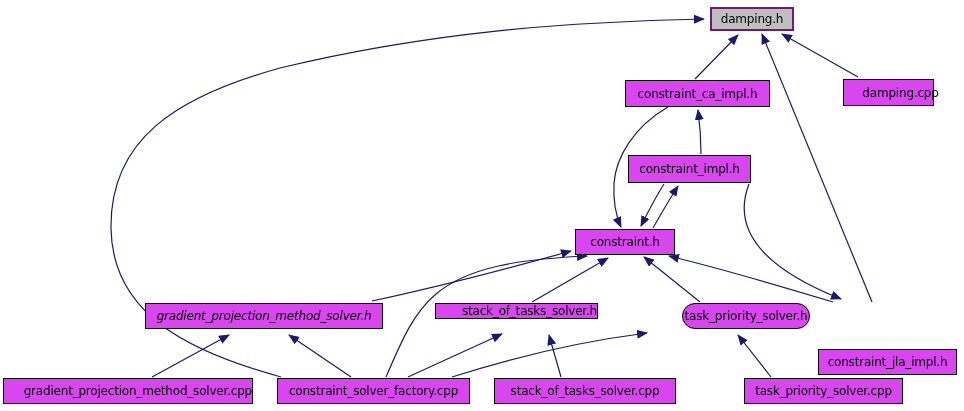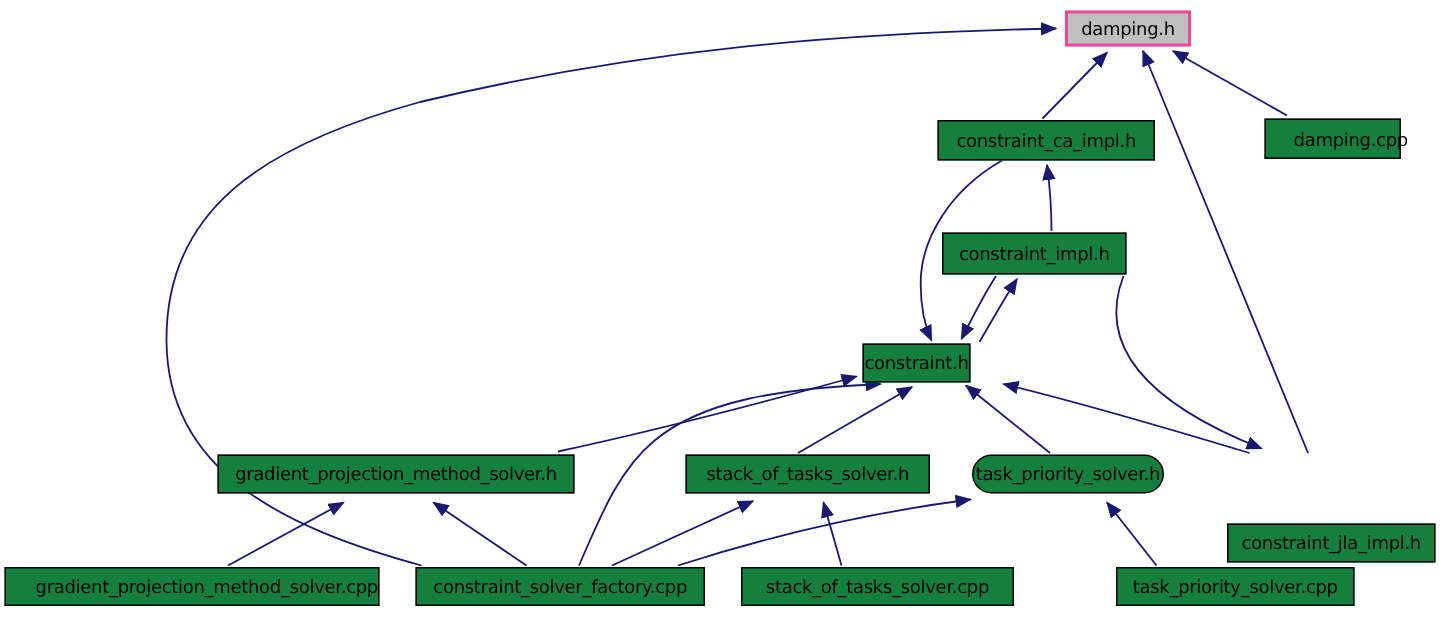--- a/index.html
+++ b/index.html
@@ -7,34 +7,34 @@
     position:relative;
     width:964px;height:411px;
     background:#ffffff;
     font-family:"DejaVu Sans","Liberation Sans",sans-serif;
     overflow:hidden;
   }
   #edges{position:absolute;left:0;top:0;width:964px;height:411px;}
   .node{
     position:absolute;
     box-sizing:border-box;
-    background:#15803d;
+    background:#d946ef;
     border:1px solid #000000;
     display:flex;
     align-items:center;
     justify-content:center;
     font-size:12px;
     letter-spacing:-0.2px;
     color:#000000;
     white-space:nowrap;
     cursor:pointer;
   }
   .node.highlight{
     background:#bfbfbf;
-    border:2px solid #ec4899;
+    border:2px solid #701a75;
   }
   .edge{
     fill:none;
     stroke:#191970;
     stroke-width:1.2;
   }
 </style>
 </head>
 <body>
 
@@ -74,30 +74,30 @@
       </div>
       <div class="node" style="left: 625px; top: 80px; width: 145px; height: 27px;">
         <span>constraint_ca_impl.h</span>
       </div>
       <div class="node" style="left: 843px; top: 79px; width: 91px; height: 27px; padding-left: 24px;">
         <span>damping.cpp</span>
       </div>
       <div class="node" style="left: 628px; top: 155px; width: 123px; height: 28px;">
         <span>constraint_impl.h</span>
       </div>
-      <div class="node" style="left: 575px; top: 229px; width: 72px; height: 26px;">
+      <div class="node" style="left: 575px; top: 229px; width: 100px; height: 26px;">
         <span>constraint.h</span>
       </div>
-      <div class="node" style="left: 145px; top: 303px; width: 238px; height: 26px;">
+      <div class="node" style="left: 145px; top: 303px; width: 238px; height: 26px; font-style: italic;">
         <span>gradient_projection_method_solver.h</span>
       </div>
-      <div class="node" style="left: 457px; top: 303px; width: 163px; height: 26px;">
+      <div class="node" style="left: 435px; top: 303px; width: 163px; height: 16px; justify-content: flex-end;">
         <span>stack_of_tasks_solver.h</span>
       </div>
-      <div class="node" style="left: 648px; top: 303px; width: 128px; height: 26px; border-radius: 13px;">
+      <div class="node" style="left: 682px; top: 303px; width: 128px; height: 26px; border-radius: 13px;">
         <span>task_priority_solver.h</span>
       </div>
       <div class="node" style="left: 818px; top: 303px; width: 139px; height: 26px; margin-top: 46px;">
         <span>constraint_jla_impl.h</span>
       </div>
       <div class="node" style="left: 3px; top: 378px; width: 250px; height: 26px; justify-content: flex-end;">
         <span>gradient_projection_method_solver.cpp</span>
       </div>
       <div class="node" style="left: 277px; top: 378px; width: 193px; height: 26px;">
         <span>constraint_solver_factory.cpp</span>

